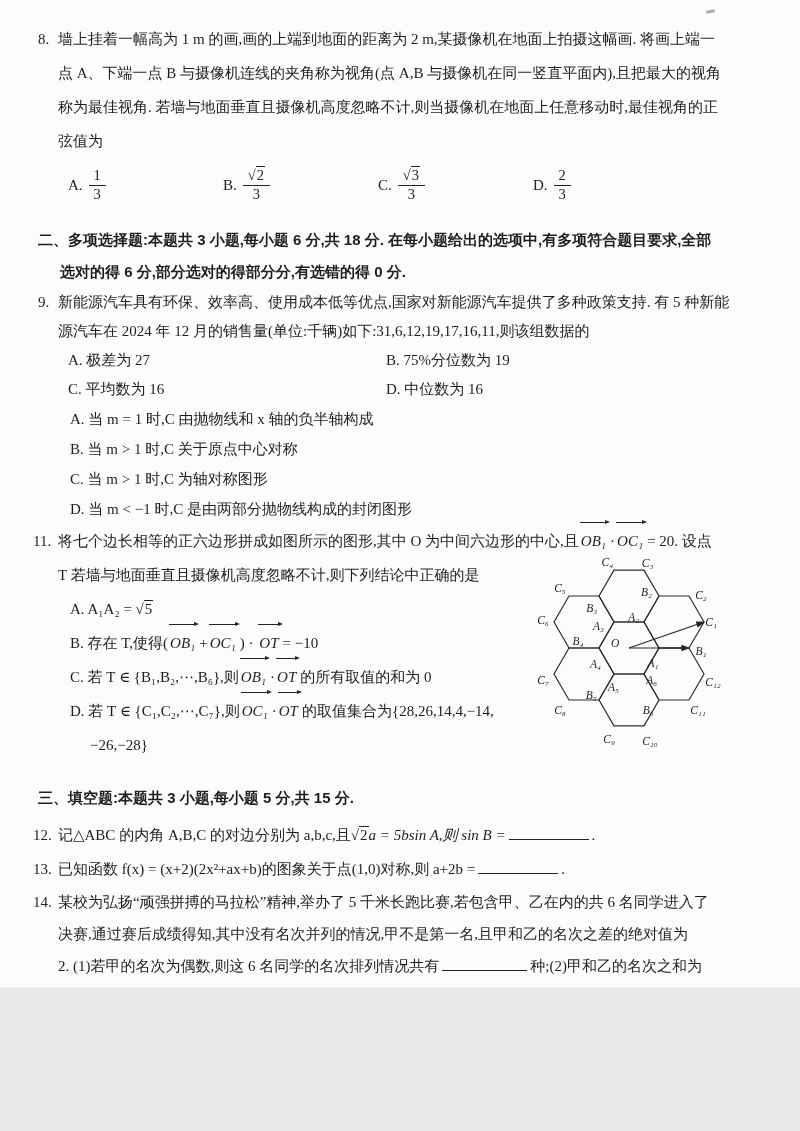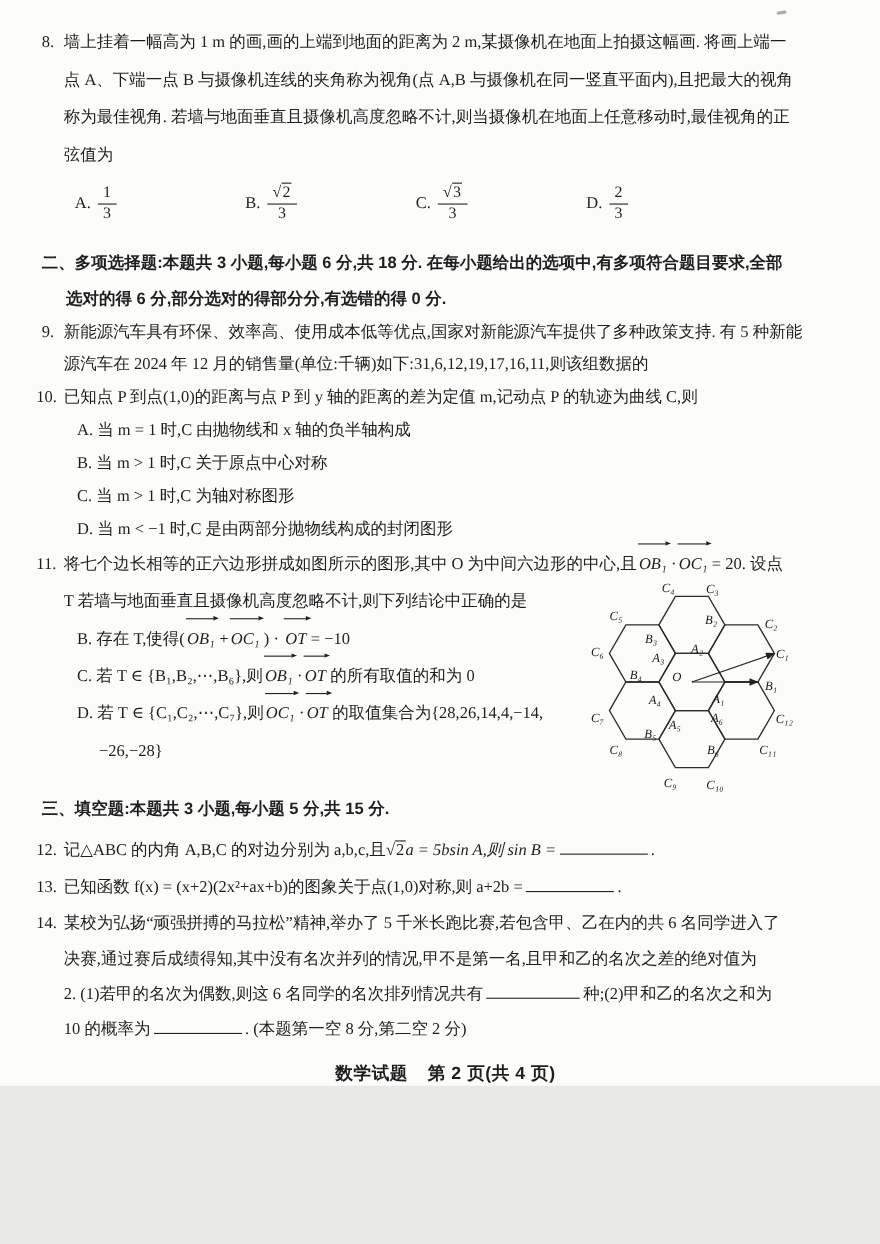--- a/index.html
+++ b/index.html
@@ -120,33 +120,39 @@
     </div>
 
     <div class="sec sec2">
       <div>二、多项选择题:本题共 3 小题,每小题 6 分,共 18 分. 在每小题给出的选项中,有多项符合题目要求,全部</div>
       <div class="cont">选对的得 6 分,部分选对的得部分分,有选错的得 0 分.</div>
     </div>
 
     <div class="q">
       <div class="qline29"><span class="qnum">9.</span><span>新能源汽车具有环保、效率高、使用成本低等优点,国家对新能源汽车提供了多种政策支持. 有 5 种新能</span></div>
       <div class="qline29 cont">源汽车在 2024 年 12 月的销售量(单位:千辆)如下:31,6,12,19,17,16,11,则该组数据的</div>
+      <div class="q9opts">
+        <span>A. 极差为 27</span>
+        <span>B. 75%分位数为 19</span>
+        <span>C. 平均数为 16</span>
+        <span>D. 中位数为 16</span>
+      </div>
     </div>
 
     <div class="q wide">
-      <div class="qline30"><span class="qnum">10.</span><span>已知点 P 到点(1,0)的距离与点 P 到 y 轴的距离的差为定值 m,记动点 P 的轨迹为曲线 C,则</span></div>
       <div class="qline30 optline">A. 当 m = 1 时,C 由抛物线和 x 轴的负半轴构成</div>
       <div class="qline30 optline">B. 当 m &gt; 1 时,C 关于原点中心对称</div>
       <div class="qline30 optline">C. 当 m &gt; 1 时,C 为轴对称图形</div>
       <div class="qline30 optline">D. 当 m &lt; −1 时,C 是由两部分抛物线构成的封闭图形</div>
     </div>
 
     <div class="q wide q11">
       <div class="qline"><span class="qnum">11.</span><span>将七个边长相等的正六边形拼成如图所示的图形,其中 O 为中间六边形的中心,且</span><span class="vec">OB₁</span><span>·</span><span class="vec">OC₁</span><span>= 20. 设点</span></div>
       <div class="qline cont">T 若墙与地面垂直且摄像机高度忽略不计,则下列结论中正确的是</div>
+      <div class="qline optline"><span>A. A₁A₂ =</span> <span class="sq">√</span><span class="radicand">5</span></div>
       <div class="qline optline"><span>B. 存在 T,使得(</span><span class="vec">OB₁</span><span>+</span><span class="vec">OC₁</span><span>)</span> <span>·</span> <span class="vec">OT</span><span>= −10</span></div>
       <div class="qline optline"><span>C. 若 T ∈ {B₁,B₂,⋯,B₆},则</span><span class="vec">OB₁</span><span>·</span><span class="vec">OT</span><span>的所有取值的和为 0</span></div>
       <div class="qline optline"><span>D. 若 T ∈ {C₁,C₂,⋯,C₇},则</span><span class="vec">OC₁</span><span>·</span><span class="vec">OT</span><span>的取值集合为{28,26,14,4,−14,</span></div>
       <div class="qline optline2">−26,−28}</div>
       <div class="figure-wrap">
         <svg id="hex-figure" width="204" height="202" viewBox="0 0 204 202">
           <defs>
             <marker id="ah" markerWidth="8" markerHeight="6" refX="7" refY="3" orient="auto">
               <path d="M0,0 L8,3 L0,6 Z" fill="#222"></path>
             </marker>

